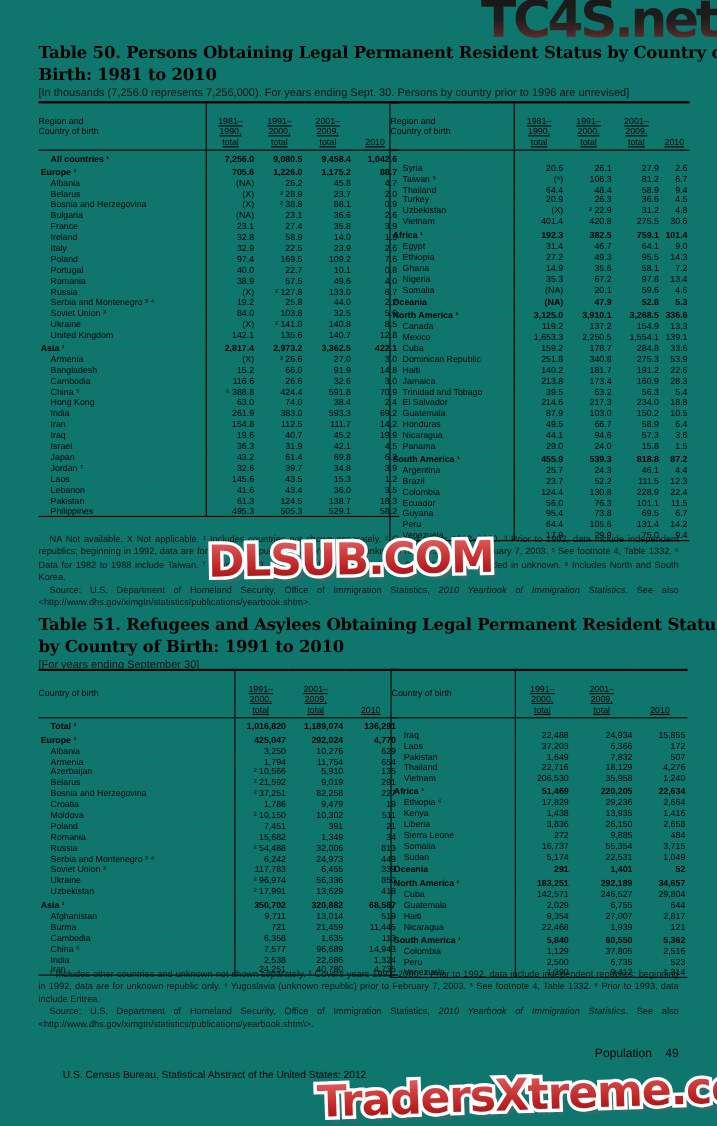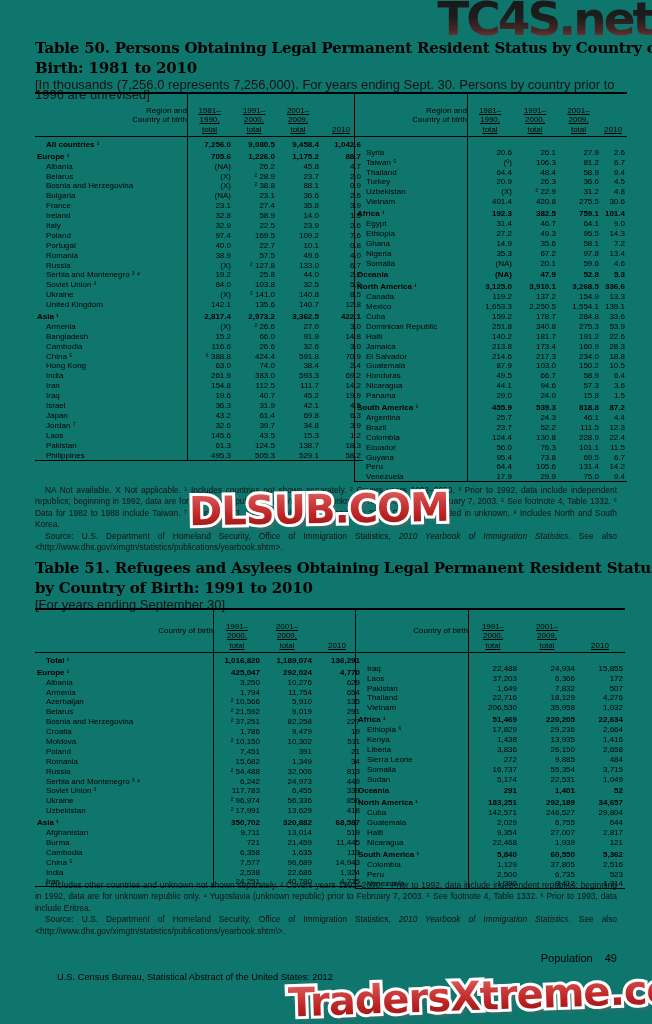--- a/index.html
+++ b/index.html
@@ -3,33 +3,33 @@
 <meta charset="utf-8">
 <style>
   html,body{margin:0;padding:0;background:#888;}
   .page{position:relative;width:652px;height:1024px;background:#0f766e;overflow:hidden;
         font-family:"Liberation Sans","DejaVu Sans",sans-serif;color:#000;}
   .content{position:absolute;left:35px;width:582px;}
 
   
   .tbl-title{font-family:"DejaVu Serif","Liberation Serif",serif;font-weight:bold;
              font-size:15px;line-height:20px;letter-spacing:-0.2px;white-space:nowrap;}
-  .tbl-note{font-size:13px;line-height:10px;margin-top:2px;color:#111;}
+  .tbl-note{font-size:10px;line-height:10px;margin-top:2px;color:#111;}
 
   
   .tblwrap{position:absolute;left:35px;width:582px;}
   .half{position:absolute;top:0;}
   .t50l{left:0;width:319px;} .t50r{left:319px;width:263px;}
   .t51l{left:0;width:320px;} .t51r{left:320px;width:262px;}
   table.dtab{border-collapse:collapse;table-layout:fixed;width:100%;
              font-size:8px;line-height:9px;
              border-top:2px solid #000;border-bottom:1px solid #000;}
   .halfr table.dtab{border-left:1px solid #000;}
   .dtab th{border-bottom:1px solid #000;font-weight:normal;height:40px;padding:0;}
-  .dtab th.hname{text-align:right;vertical-align:middle;line-height:9.5px;white-space:pre-line;}
+  .dtab th.hname{text-align:left;vertical-align:middle;line-height:9.5px;white-space:pre-line;}
   .dtab th.hval{text-align:center;vertical-align:bottom;padding:0 2px 2px 0;
                 white-space:pre-line;line-height:9.5px;text-decoration:underline;}
   .dtab td{height:9.9px;padding:0;overflow:hidden;vertical-align:bottom;}
   .dtab td.name{white-space:nowrap;}
   .dtab td.name .inner{display:flex;align-items:baseline;padding-left:2px;}
   .dtab tr.b{font-weight:bold;}
   .dtab tr.b td{padding-top:2px;}
   .dtab td.name.i1 .inner{padding-left:11px;}
   .dtab td.val{text-align:right;padding-right:2px;white-space:nowrap;}
   .vfirst{border-left:1px solid #000;}
@@ -458,20 +458,32 @@
                 </div>
               </td>
               <td class="val vfirst">145.6</td>
               <td class="val">43.5</td>
               <td class="val">15.3</td>
               <td class="val">1.2</td>
             </tr>
             <tr>
               <td class="name i1">
                 <div class="inner">
+                  <span class="nm">Lebanon</span>
+                  <span class="dots"></span>
+                </div>
+              </td>
+              <td class="val vfirst">41.6</td>
+              <td class="val">43.4</td>
+              <td class="val">36.0</td>
+              <td class="val">3.5</td>
+            </tr>
+            <tr>
+              <td class="name i1">
+                <div class="inner">
                   <span class="nm">Pakistan</span>
                   <span class="dots"></span>
                 </div>
               </td>
               <td class="val vfirst">61.3</td>
               <td class="val">124.5</td>
               <td class="val">138.7</td>
               <td class="val">18.3</td>
             </tr>
             <tr>
@@ -756,20 +768,32 @@
                 </div>
               </td>
               <td class="val vfirst">213.8</td>
               <td class="val">173.4</td>
               <td class="val">160.9</td>
               <td class="val">28.3</td>
             </tr>
             <tr>
               <td class="name i1">
                 <div class="inner">
+                  <span class="nm">Trinidad and Tobago</span>
+                  <span class="dots"></span>
+                </div>
+              </td>
+              <td class="val vfirst">39.5</td>
+              <td class="val">63.2</td>
+              <td class="val">56.3</td>
+              <td class="val">5.4</td>
+            </tr>
+            <tr>
+              <td class="name i1">
+                <div class="inner">
                   <span class="nm">El Salvador</span>
                   <span class="dots"></span>
                 </div>
               </td>
               <td class="val vfirst">214.6</td>
               <td class="val">217.3</td>
               <td class="val">234.0</td>
               <td class="val">18.8</td>
             </tr>
             <tr>
@@ -1281,21 +1305,21 @@
             </tr>
             <tr>
               <td class="name i1">
                 <div class="inner">
                   <span class="nm">Vietnam</span>
                   <span class="dots"></span>
                 </div>
               </td>
               <td class="val vfirst">206,530</td>
               <td class="val">35,958</td>
-              <td class="val">1,032</td>
+              <td class="val">1,240</td>
             </tr>
             <tr class="b">
               <td class="name">
                 <div class="inner">
                   <span class="nm">Africa ¹</span>
                   <span class="dots"></span>
                 </div>
               </td>
               <td class="val vfirst">51,469</td>
               <td class="val">220,205</td>

